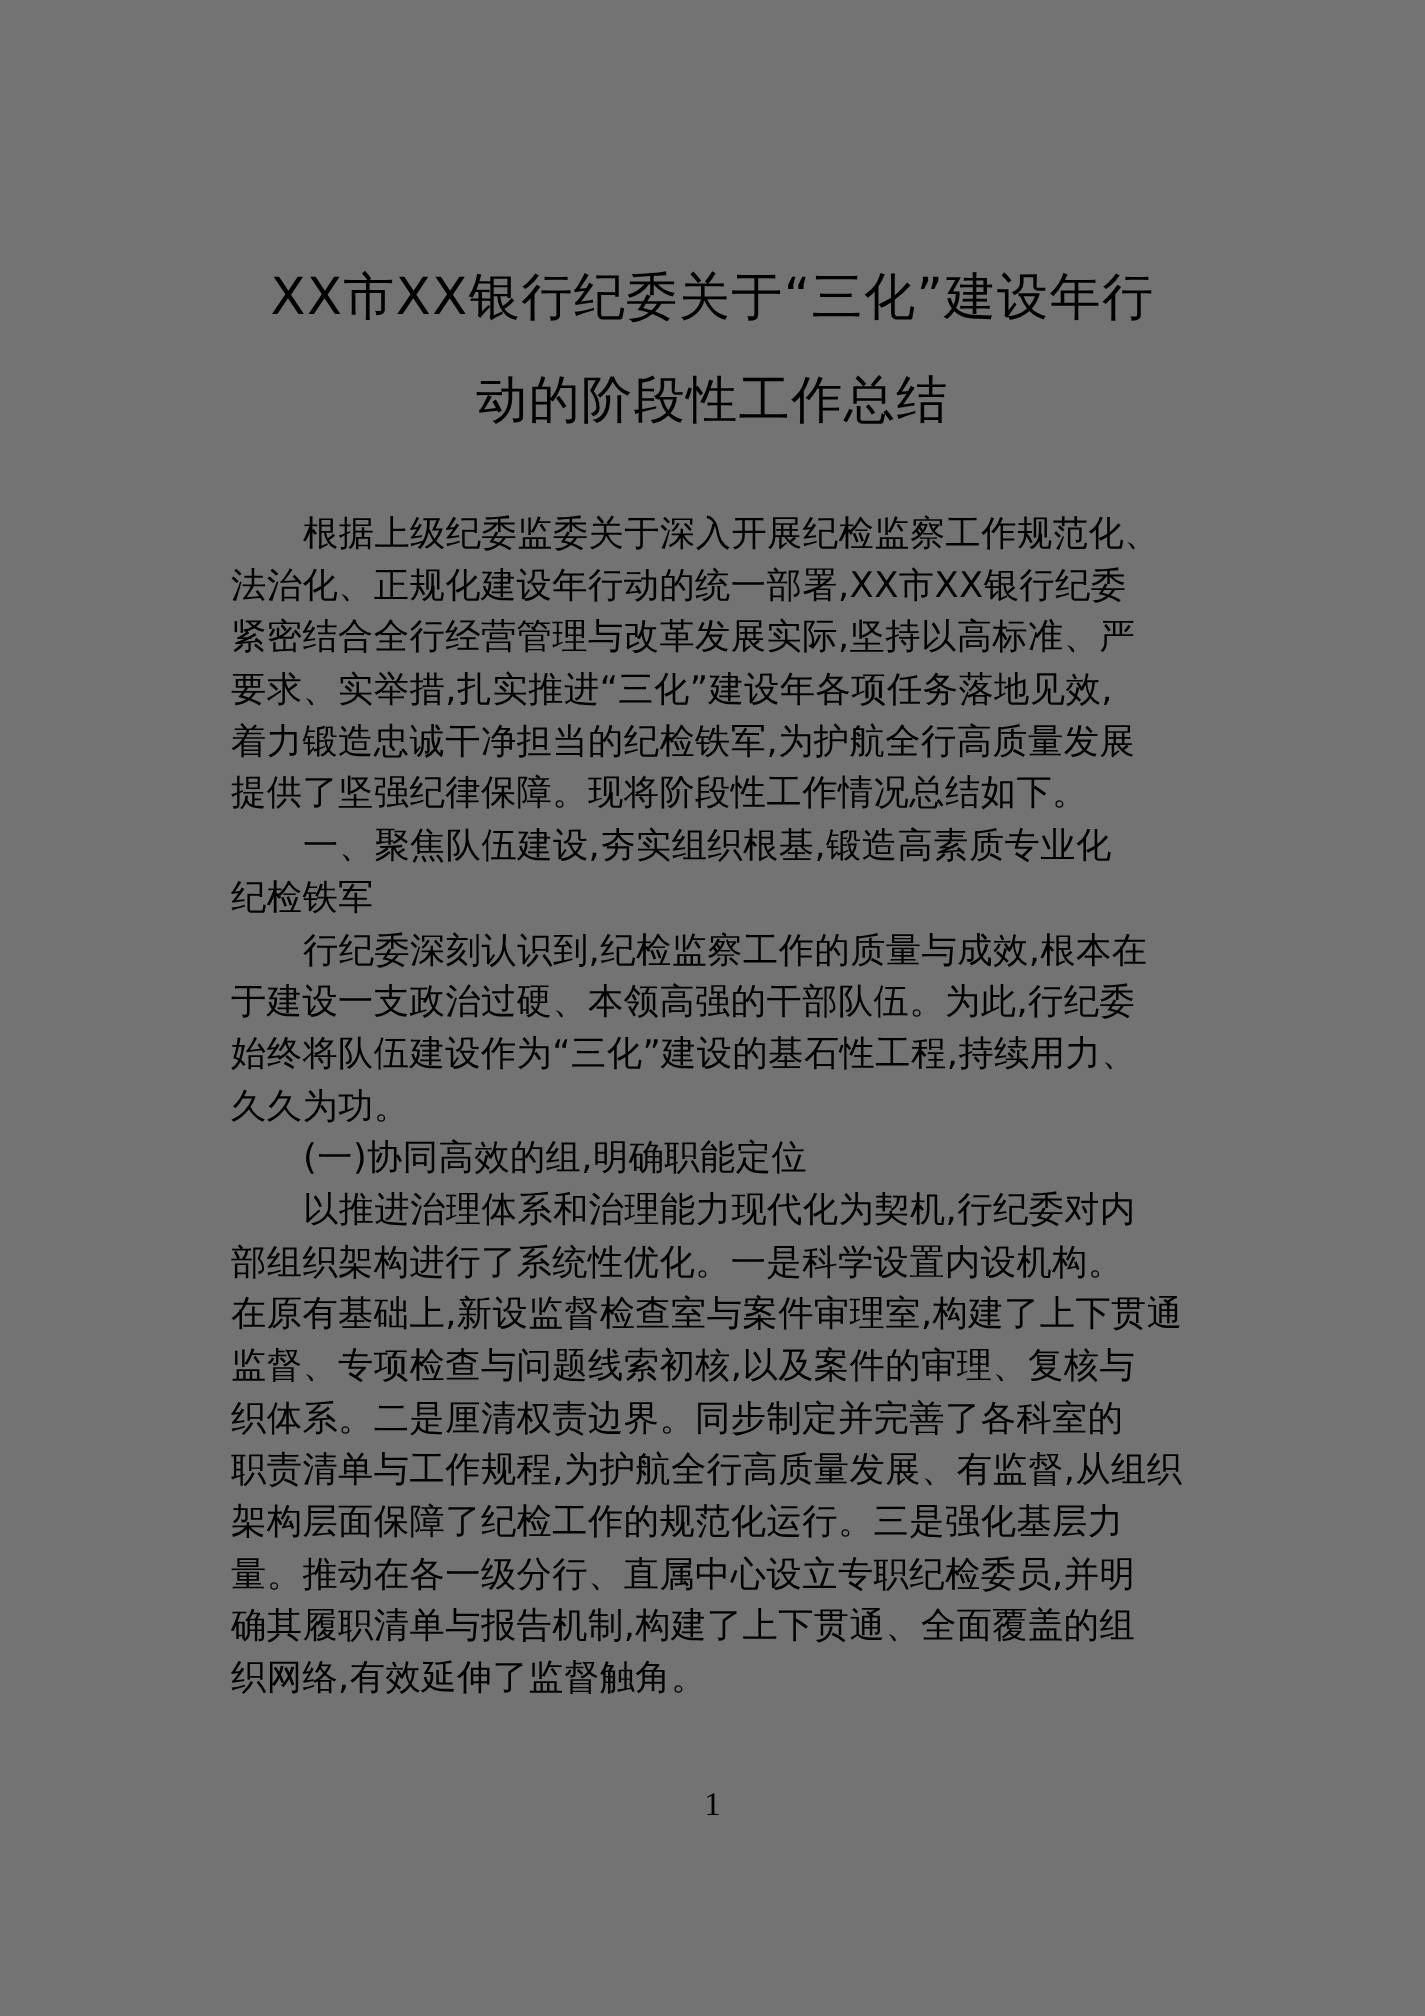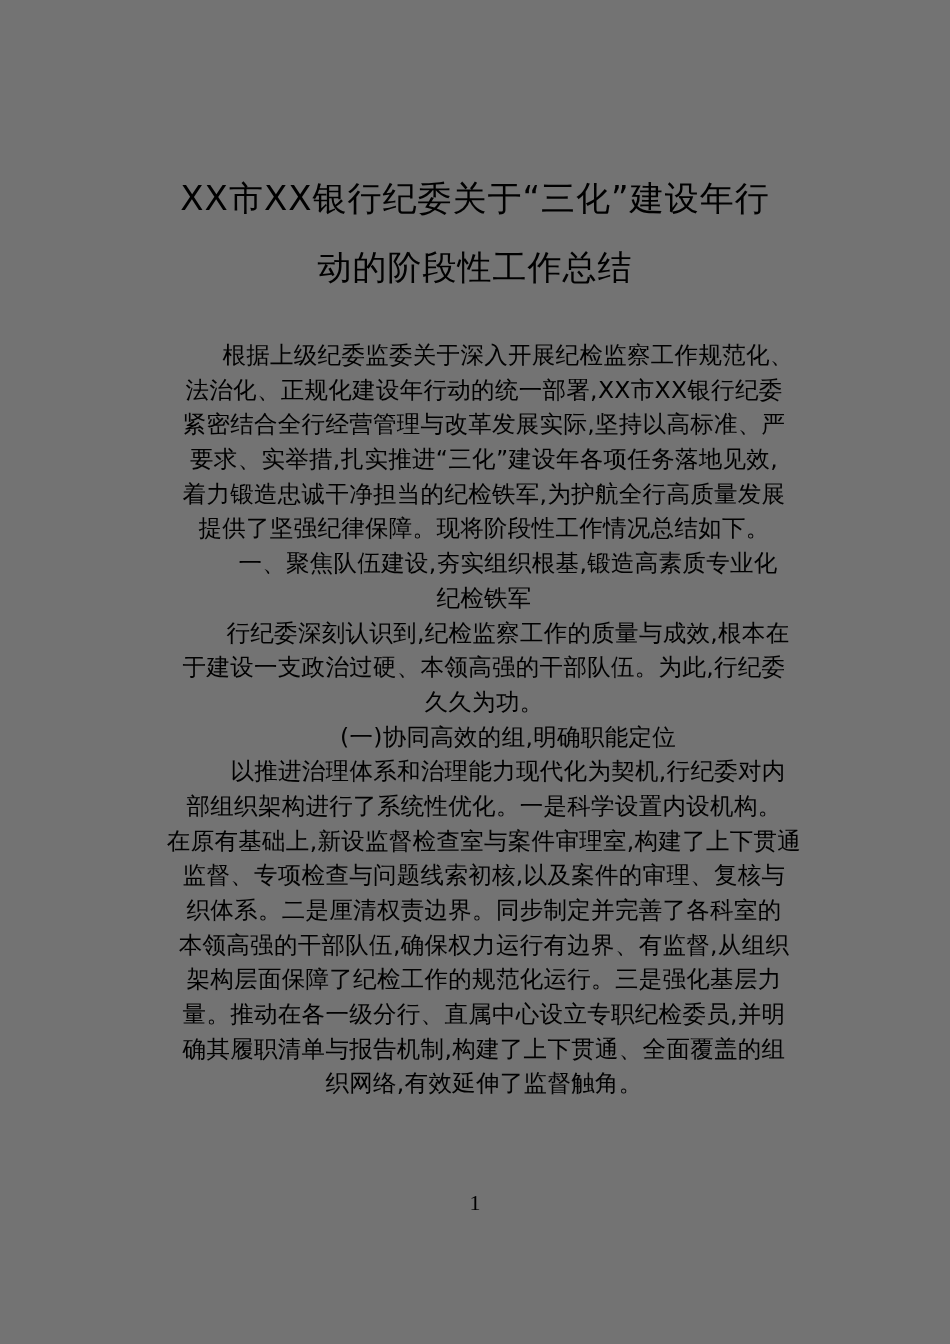--- a/index.html
+++ b/index.html
@@ -28,24 +28,23 @@
       text-align: center;
       font-size: 34px;
       line-height: 40px;
       letter-spacing: 1px;
       white-space: nowrap;
     }
     .title-line-1 { top: 178px; }
     .title-line-2 { top: 247px; }
     .body-text {
       position: absolute;
-      left: 144px;
+      left: 154px;
       top: 338px;
       width: 680px;
-      text-align: center;
     }
     .line {
       height: 34.7px;
       line-height: 34.7px;
       font-size: 23.5px;
       white-space: nowrap;
       letter-spacing: 0.3px;
     }
     .indent { padding-left: 48px; }
     .page-number {
@@ -70,28 +69,29 @@
       <div class="line indent">根据上级纪委监委关于深入开展纪检监察工作规范化、</div>
       <div class="line">法治化、正规化建设年行动的统一部署,XX市XX银行纪委</div>
       <div class="line">紧密结合全行经营管理与改革发展实际,坚持以高标准、严</div>
       <div class="line">要求、实举措,扎实推进“三化”建设年各项任务落地见效,</div>
       <div class="line">着力锻造忠诚干净担当的纪检铁军,为护航全行高质量发展</div>
       <div class="line">提供了坚强纪律保障。现将阶段性工作情况总结如下。</div>
       <div class="line indent">一、聚焦队伍建设,夯实组织根基,锻造高素质专业化</div>
       <div class="line">纪检铁军</div>
       <div class="line indent">行纪委深刻认识到,纪检监察工作的质量与成效,根本在</div>
       <div class="line">于建设一支政治过硬、本领高强的干部队伍。为此,行纪委</div>
+      <div class="line">始终将队伍建设作为“三化”建设的基石性工程,持续用力、</div>
       <div class="line">久久为功。</div>
       <div class="line indent">(一)协同高效的组,明确职能定位</div>
       <div class="line indent">以推进治理体系和治理能力现代化为契机,行纪委对内</div>
       <div class="line">部组织架构进行了系统性优化。一是科学设置内设机构。</div>
       <div class="line">在原有基础上,新设监督检查室与案件审理室,构建了上下贯通</div>
       <div class="line">监督、专项检查与问题线索初核,以及案件的审理、复核与</div>
       <div class="line">织体系。二是厘清权责边界。同步制定并完善了各科室的</div>
-      <div class="line">本领高强的干部队伍,确保权力运行有边界、有监督,从组织</div>
+      <div class="line">职责清单与工作规程,为护航全行高质量发展、有监督,从组织</div>
       <div class="line">架构层面保障了纪检工作的规范化运行。三是强化基层力</div>
       <div class="line">量。推动在各一级分行、直属中心设立专职纪检委员,并明</div>
       <div class="line">确其履职清单与报告机制,构建了上下贯通、全面覆盖的组</div>
       <div class="line">织网络,有效延伸了监督触角。</div>
     </div>
 
   <div class="page-number">1</div>
 </div>
 
 </body></html>

